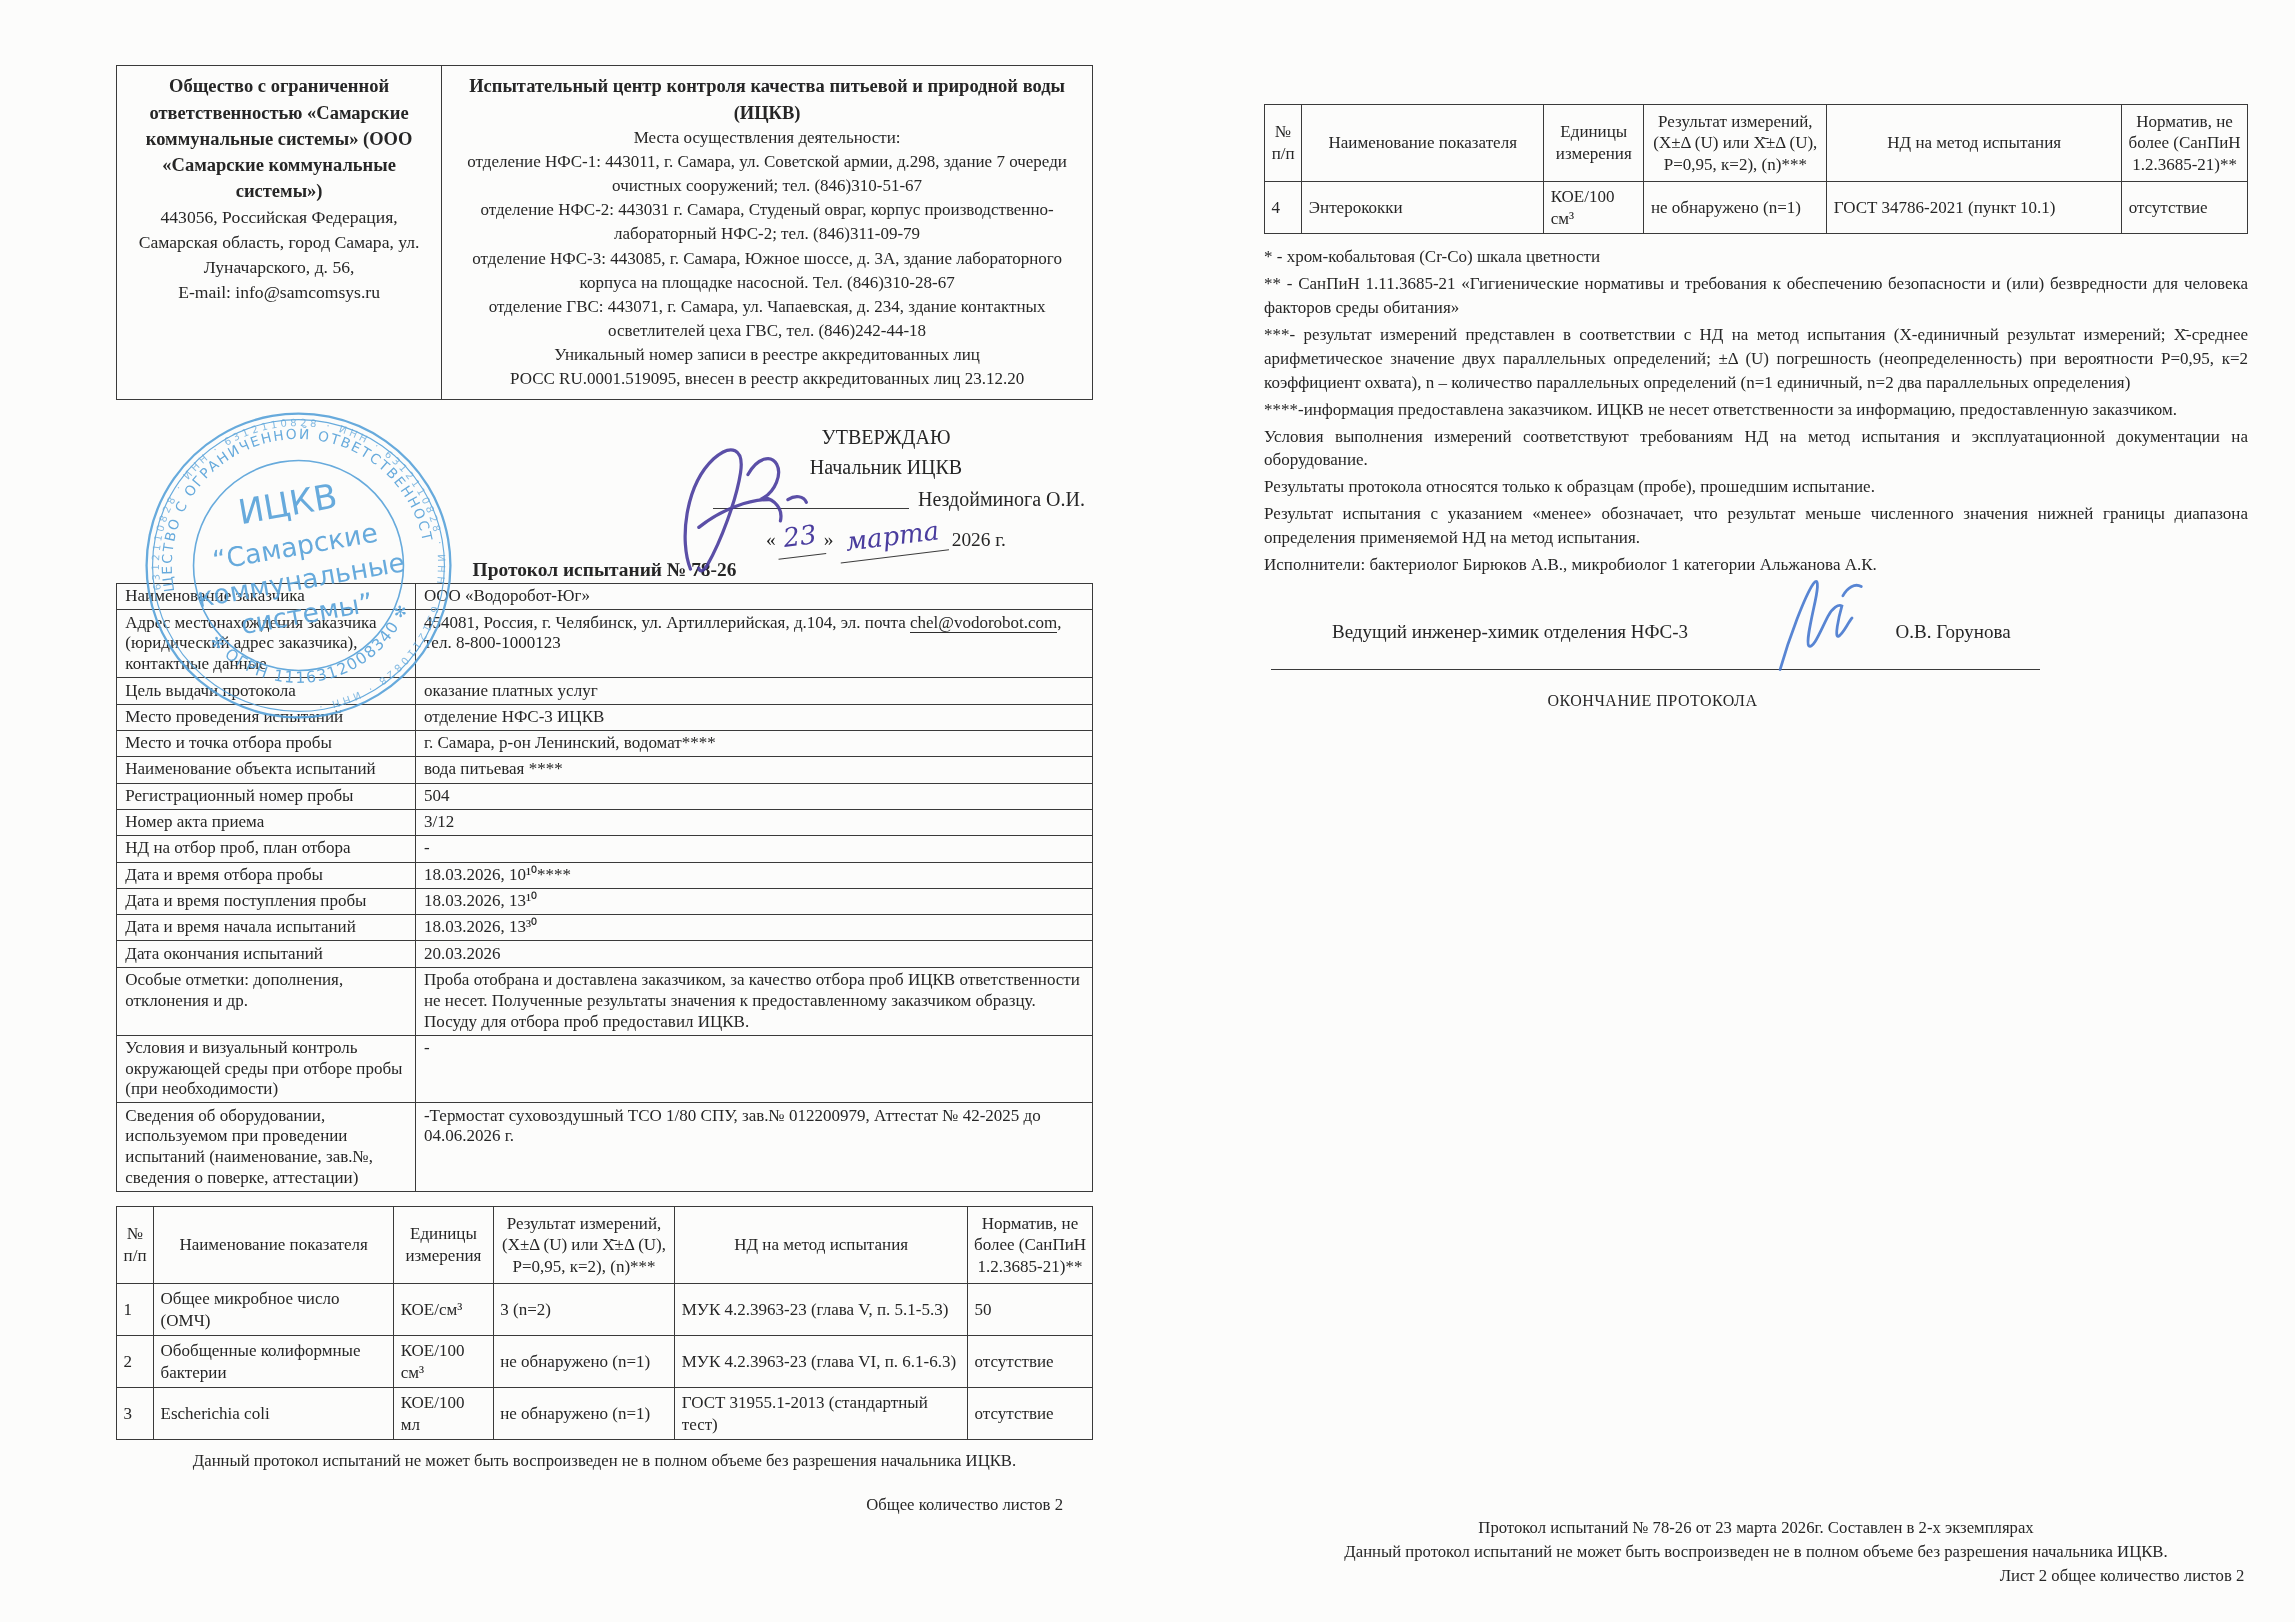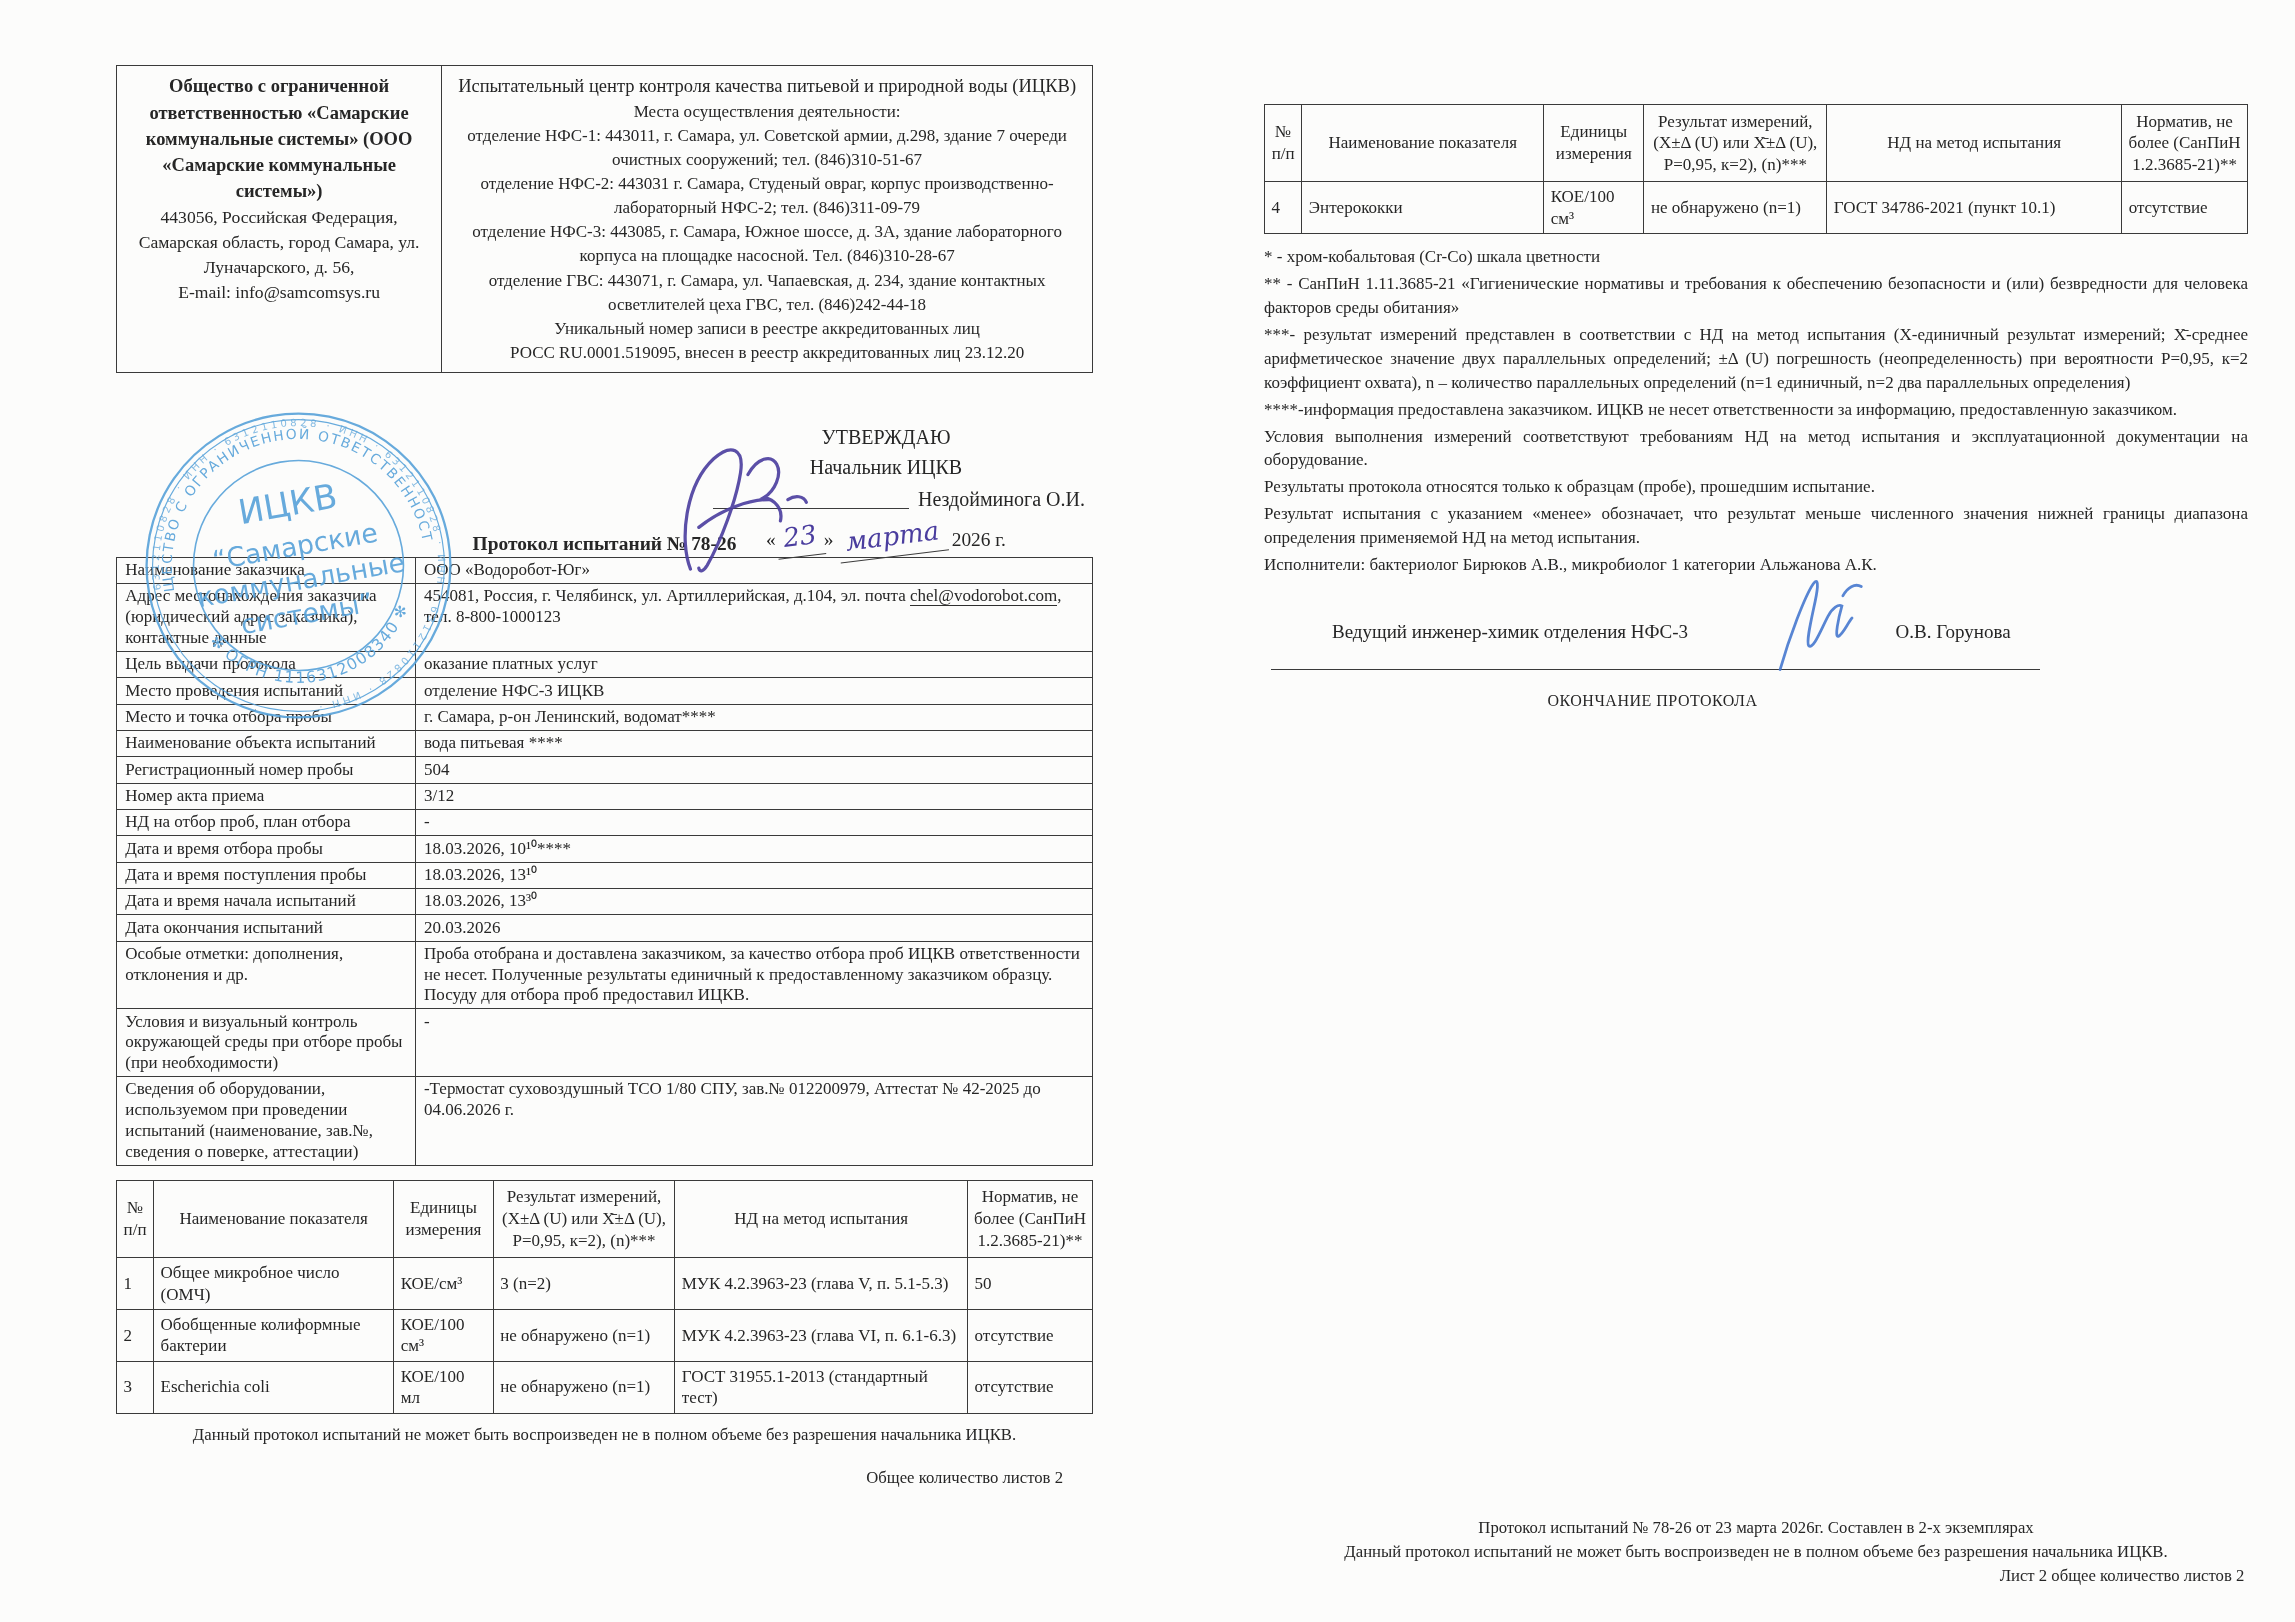--- a/index.html
+++ b/index.html
@@ -11,21 +11,21 @@
   .page{position:absolute;}
   .page1{left:116px;top:65px;width:977px;}
   .page2{left:1264px;top:104px;width:984px;height:1519px;}
 
   
   .hdr{display:flex;border:1.9px solid #3a3a3a;}
   .hdr-left{width:313px;border-right:1.4px solid #3a3a3a;padding:7.4px 5.6px;text-align:center;
     font-size:17.6px;line-height:1.42;}
   .hdr-left .nm{font-weight:bold;font-size:18.5px;}
   .hdr-right{flex:1;padding:7.4px 13px;text-align:center;font-size:17px;line-height:1.42;}
-  .hdr-right .t{font-weight:normal;font-size:18.5px;}
+  .hdr-right .t{font-weight:bold;font-size:18.5px;}
   .hdr-right .acc{font-weight:normal;}
 
   .mid{position:relative;height:153px;}
 
   
   .stamp{position:absolute;left:26px;top:344px;width:313px;height:313px;opacity:.92;pointer-events:none;z-index:5;}
 
   
   .approve{position:absolute;left:571px;top:357px;width:398px;font-size:20px;line-height:1.5;
     text-align:center;z-index:6;}
@@ -195,21 +195,21 @@
       <tr>
           <td class="lab">Дата и время начала испытаний</td>
           <td>18.03.2026, 13³⁰</td>
         </tr>
       <tr>
           <td class="lab">Дата окончания испытаний</td>
           <td>20.03.2026</td>
         </tr>
       <tr>
           <td class="lab">Особые отметки: дополнения, отклонения и др.</td>
-          <td>Проба отобрана и доставлена заказчиком, за качество отбора проб ИЦКВ ответственности не несет. Полученные результаты единичный к предоставленному заказчиком образцу. Посуду для отбора проб предоставил ИЦКВ.</td>
+          <td>Проба отобрана и доставлена заказчиком, за качество отбора проб ИЦКВ ответственности не несет. Полученные результаты значения к предоставленному заказчиком образцу. Посуду для отбора проб предоставил ИЦКВ.</td>
         </tr>
       <tr>
           <td class="lab">Условия и визуальный контроль окружающей среды при отборе пробы (при необходимости)</td>
           <td>-</td>
         </tr>
       <tr>
           <td class="lab">Сведения об оборудовании, используемом при проведении испытаний (наименование, зав.№, сведения о поверке, аттестации)</td>
           <td>-Термостат суховоздушный ТСО 1/80 СПУ, зав.№ 012200979, Аттестат № 42-2025 до 04.06.2026 г.</td>
         </tr>
     </tbody>

